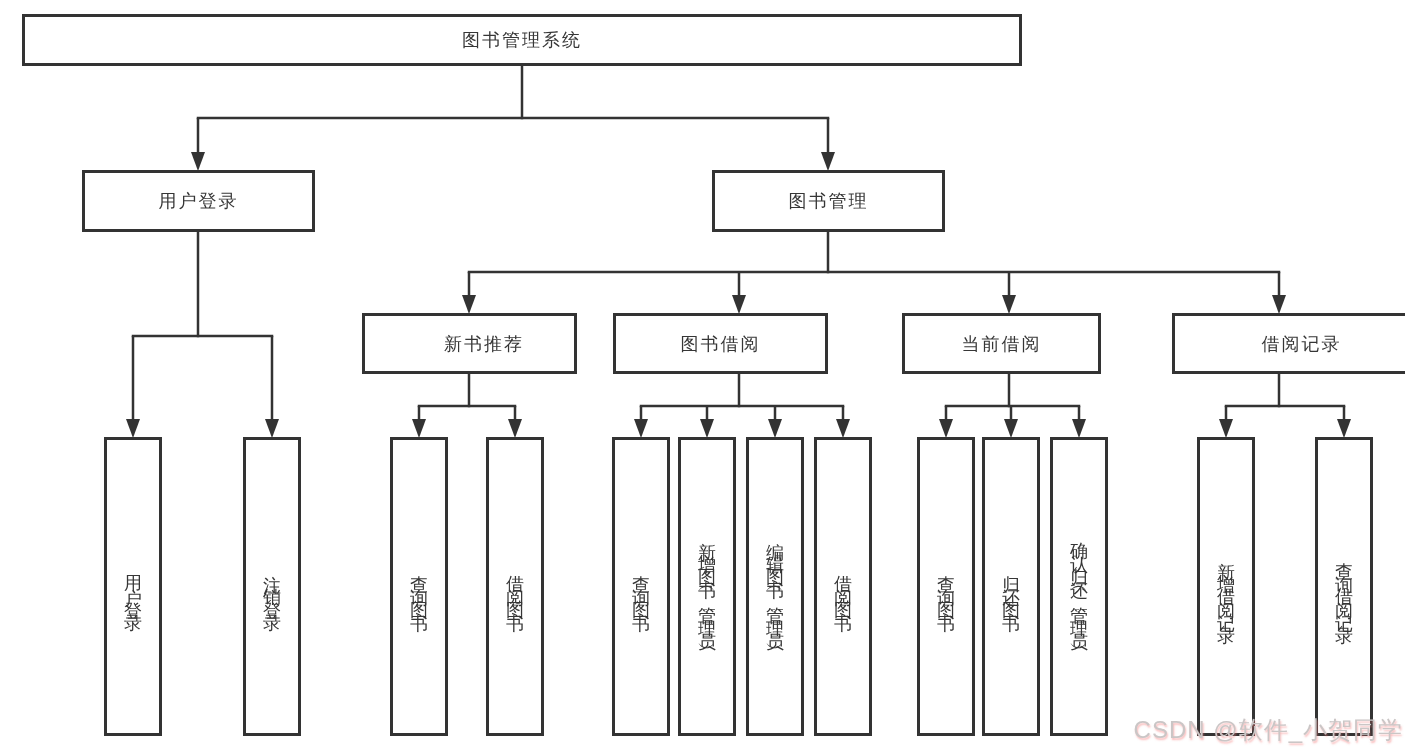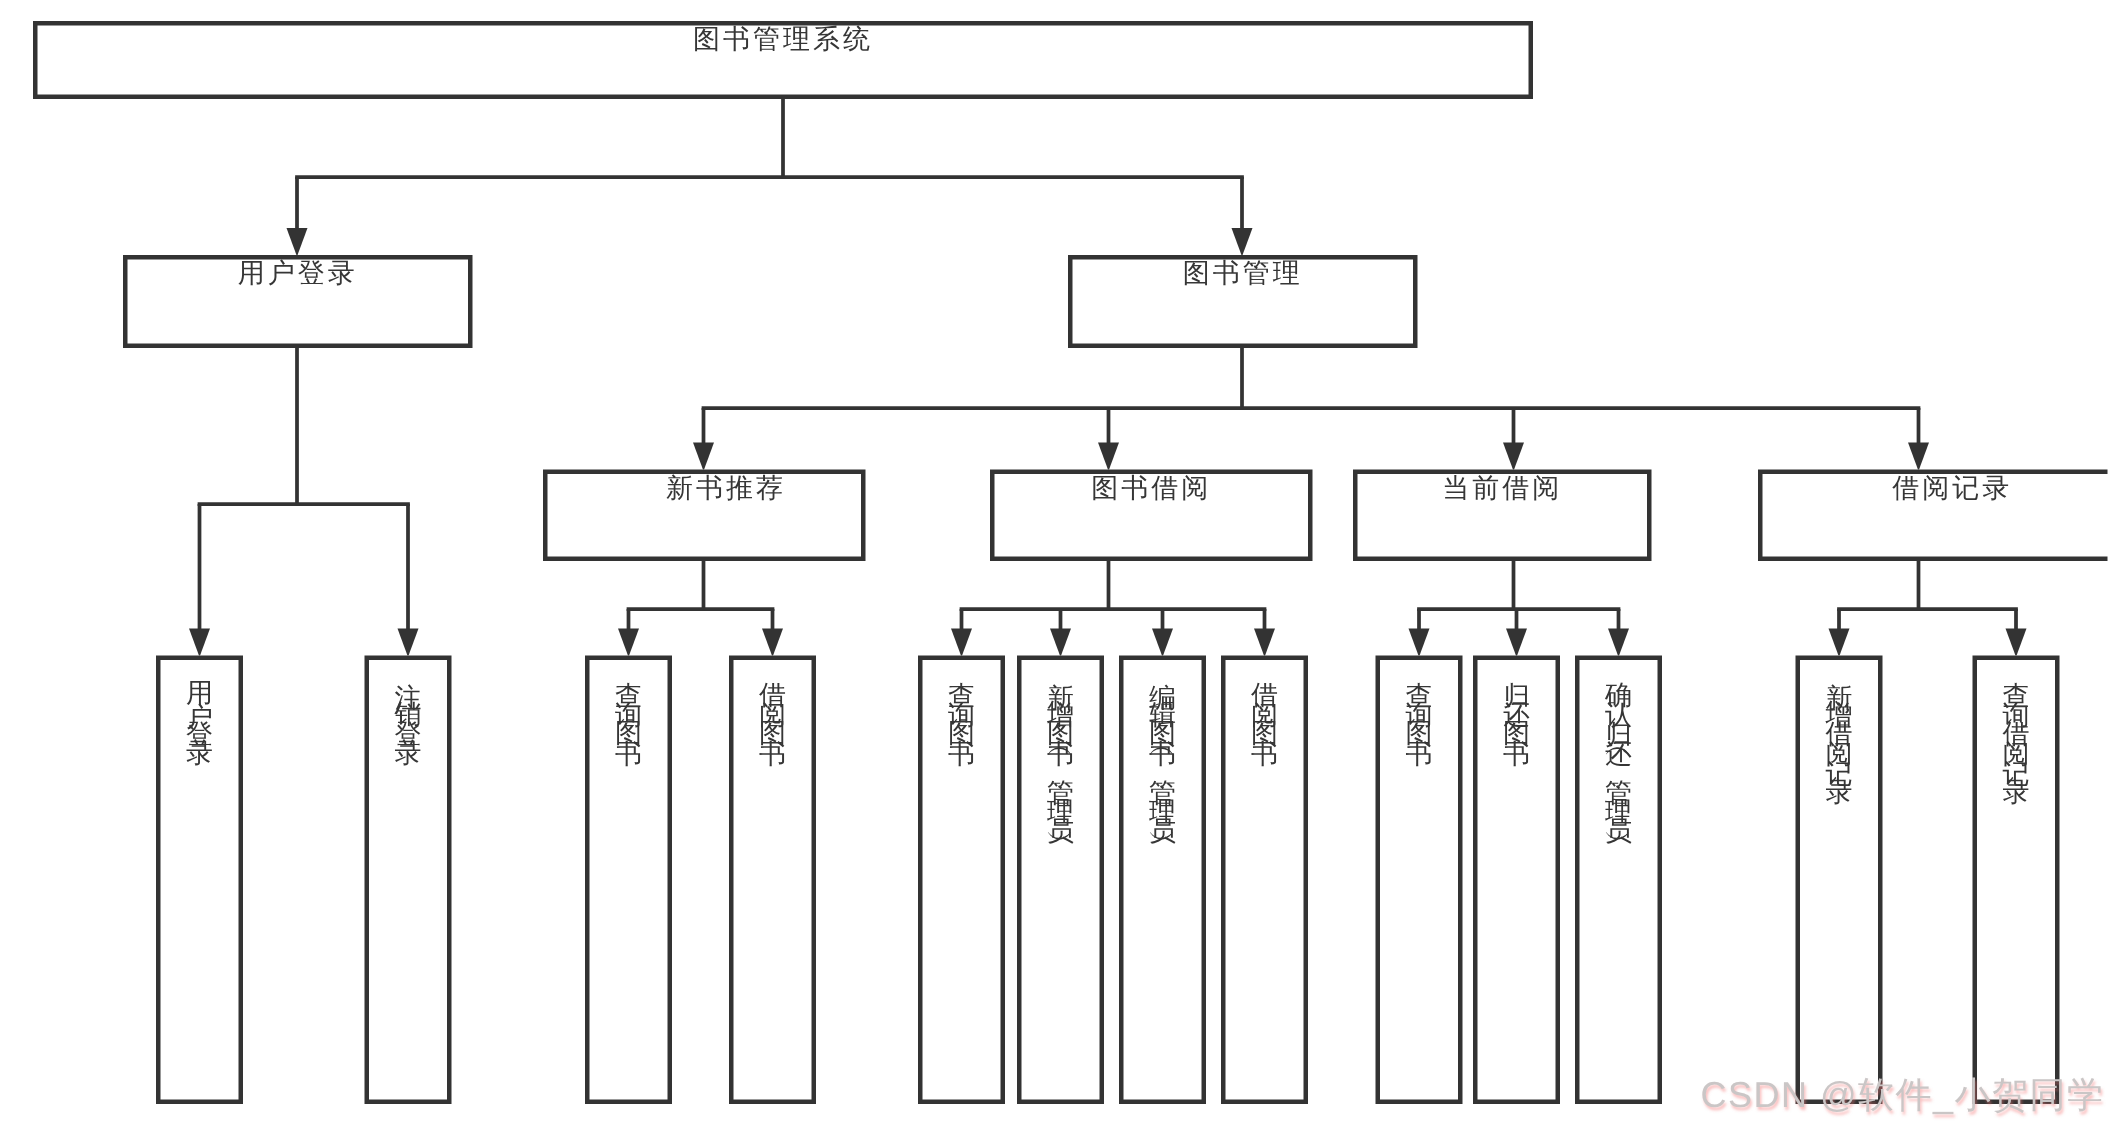--- a/index.html
+++ b/index.html
@@ -7,35 +7,35 @@
     width:1405px;height:747px;position:relative;overflow:hidden;
     background:#ffffff;
     font-family:"Liberation Sans",sans-serif;
     color:#363636;
   }
   .stage{position:absolute;inset:0;}
   svg.connectors{position:absolute;left:0;top:0;z-index:1;}
   .node{
     position:absolute;z-index:2;background:#ffffff;
     border:3px solid #333333;box-sizing:border-box;
-    display:flex;justify-content:center;
+    display:flex;align-items:center;justify-content:center;
     font-size:18px;line-height:1;color:#363636;
   }
   .hnode{letter-spacing:2px;}
   .leaf{width:58px;height:299px;top:437px;}
   .leaf .vtext{
     writing-mode:vertical-rl;text-orientation:mixed;
     letter-spacing:13px;line-height:1;font-size:18px;
   }
   
   .n-root{left:22px;top:14px;width:1000px;height:52px;}
   .n-b0{left:82px;top:170px;width:233px;height:62px;}
   .n-b1{left:712px;top:170px;width:233px;height:62px;}
   .n-g0{left:362px;top:313px;width:215px;height:61px;padding-left:29px;}
-  .n-g1{left:660px;top:313px;width:215px;height:61px;}
+  .n-g1{left:613px;top:313px;width:215px;height:61px;}
   .n-g2{left:902px;top:313px;width:199px;height:61px;}
   .n-g3{left:1172px;top:313px;width:259px;height:61px;}
   
   .l-0{left:104px;}  .l-1{left:243px;}
   .l-2{left:390px;}  .l-3{left:486px;}
   .l-4{left:612px;}  .l-5{left:678px;}
   .l-6{left:746px;}  .l-7{left:814px;}
   .l-8{left:917px;}  .l-9{left:982px;}
   .l-10{left:1050px;}
   .l-11{left:1197px;} .l-12{left:1315px;}

